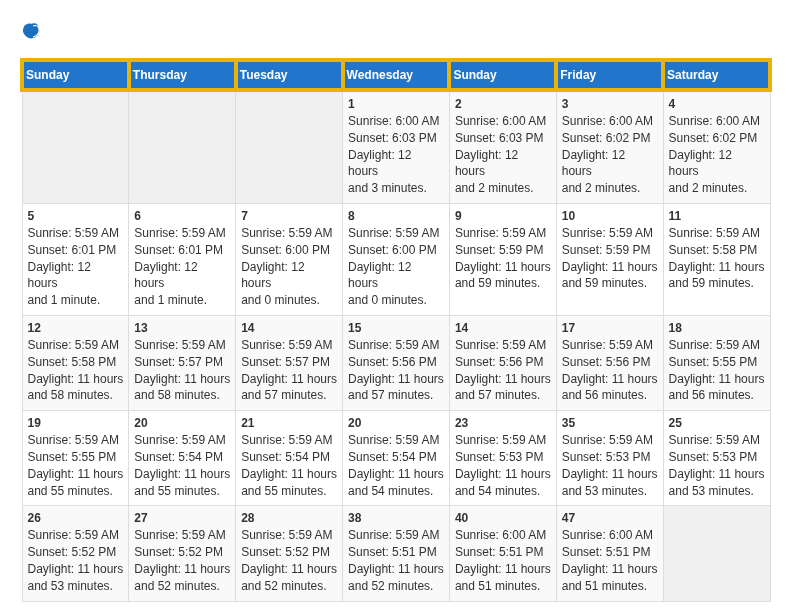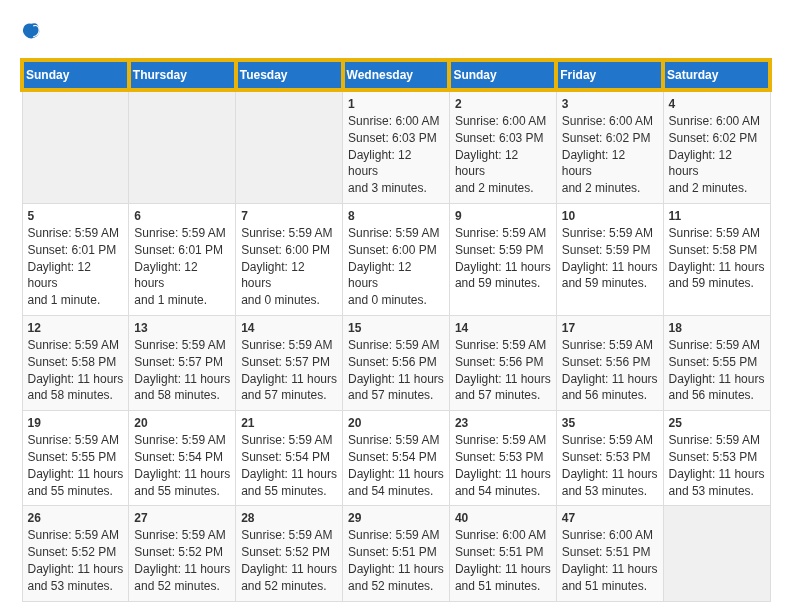--- a/index.html
+++ b/index.html
@@ -242,21 +242,21 @@
         </td>
         <td>
           <span class="day-num">27</span>
           <div class="day-info">Sunrise: 5:59 AM<br>Sunset: 5:52 PM<br>Daylight: 11 hours<br>and 52 minutes.</div>
         </td>
         <td>
           <span class="day-num">28</span>
           <div class="day-info">Sunrise: 5:59 AM<br>Sunset: 5:52 PM<br>Daylight: 11 hours<br>and 52 minutes.</div>
         </td>
         <td>
-          <span class="day-num">29</span>
+          <span class="day-num">38</span>
           <div class="day-info">Sunrise: 5:59 AM<br>Sunset: 5:51 PM<br>Daylight: 11 hours<br>and 52 minutes.</div>
         </td>
         <td>
           <span class="day-num">40</span>
           <div class="day-info">Sunrise: 6:00 AM<br>Sunset: 5:51 PM<br>Daylight: 11 hours<br>and 51 minutes.</div>
         </td>
         <td>
           <span class="day-num">47</span>
           <div class="day-info">Sunrise: 6:00 AM<br>Sunset: 5:51 PM<br>Daylight: 11 hours<br>and 51 minutes.</div>
         </td>

